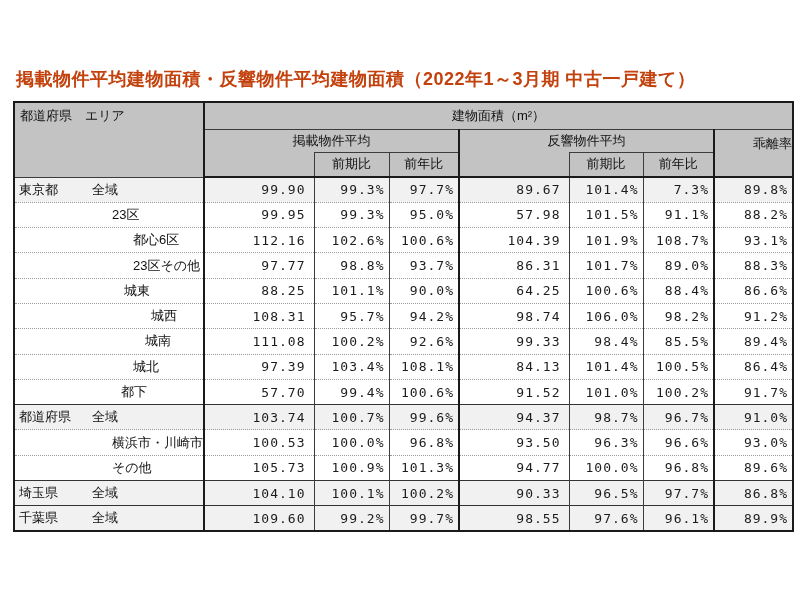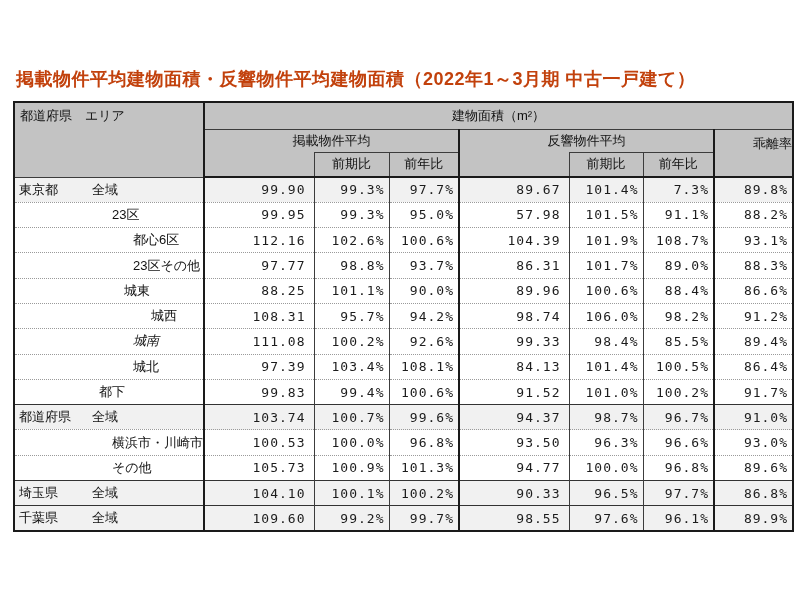--- a/index.html
+++ b/index.html
@@ -185,40 +185,40 @@
           <td class="num pct b1">89.0%</td>
           <td class="num pct b2">88.3%</td>
         </tr>
         <tr>
           <td class="c-area">
             <span class="area" style="left: 109px;">城東</span>
           </td>
           <td class="num val b2">88.25</td>
           <td class="num pct b1">101.1%</td>
           <td class="num pct b1">90.0%</td>
-          <td class="num val b2">89.96</td>
+          <td class="num val b2">64.25</td>
           <td class="num pct b1">100.6%</td>
           <td class="num pct b1">88.4%</td>
           <td class="num pct b2">86.6%</td>
         </tr>
         <tr>
           <td class="c-area">
             <span class="area" style="left: 136px;">城西</span>
           </td>
           <td class="num val b2">108.31</td>
           <td class="num pct b1">95.7%</td>
           <td class="num pct b1">94.2%</td>
           <td class="num val b2">98.74</td>
           <td class="num pct b1">106.0%</td>
           <td class="num pct b1">98.2%</td>
           <td class="num pct b2">91.2%</td>
         </tr>
         <tr>
           <td class="c-area">
-            <span class="area" style="left: 118px; font-style: italic;">城南</span>
+            <span class="area" style="left: 130px;">城南</span>
           </td>
           <td class="num val b2">111.08</td>
           <td class="num pct b1">100.2%</td>
           <td class="num pct b1">92.6%</td>
           <td class="num val b2">99.33</td>
           <td class="num pct b1">98.4%</td>
           <td class="num pct b1">85.5%</td>
           <td class="num pct b2">89.4%</td>
         </tr>
         <tr>
@@ -228,23 +228,23 @@
           <td class="num val b2">97.39</td>
           <td class="num pct b1">103.4%</td>
           <td class="num pct b1">108.1%</td>
           <td class="num val b2">84.13</td>
           <td class="num pct b1">101.4%</td>
           <td class="num pct b1">100.5%</td>
           <td class="num pct b2">86.4%</td>
         </tr>
         <tr>
           <td class="c-area">
-            <span class="area" style="left: 84px;">都下</span>
-          </td>
-          <td class="num val b2">99.83</td>
+            <span class="area" style="left: 106px;">都下</span>
+          </td>
+          <td class="num val b2">57.70</td>
           <td class="num pct b1">99.4%</td>
           <td class="num pct b1">100.6%</td>
           <td class="num val b2">91.52</td>
           <td class="num pct b1">101.0%</td>
           <td class="num pct b1">100.2%</td>
           <td class="num pct b2">91.7%</td>
         </tr>
         <tr class="shaded group-start">
           <td class="c-area">
             <span class="pref">都道府県</span>

